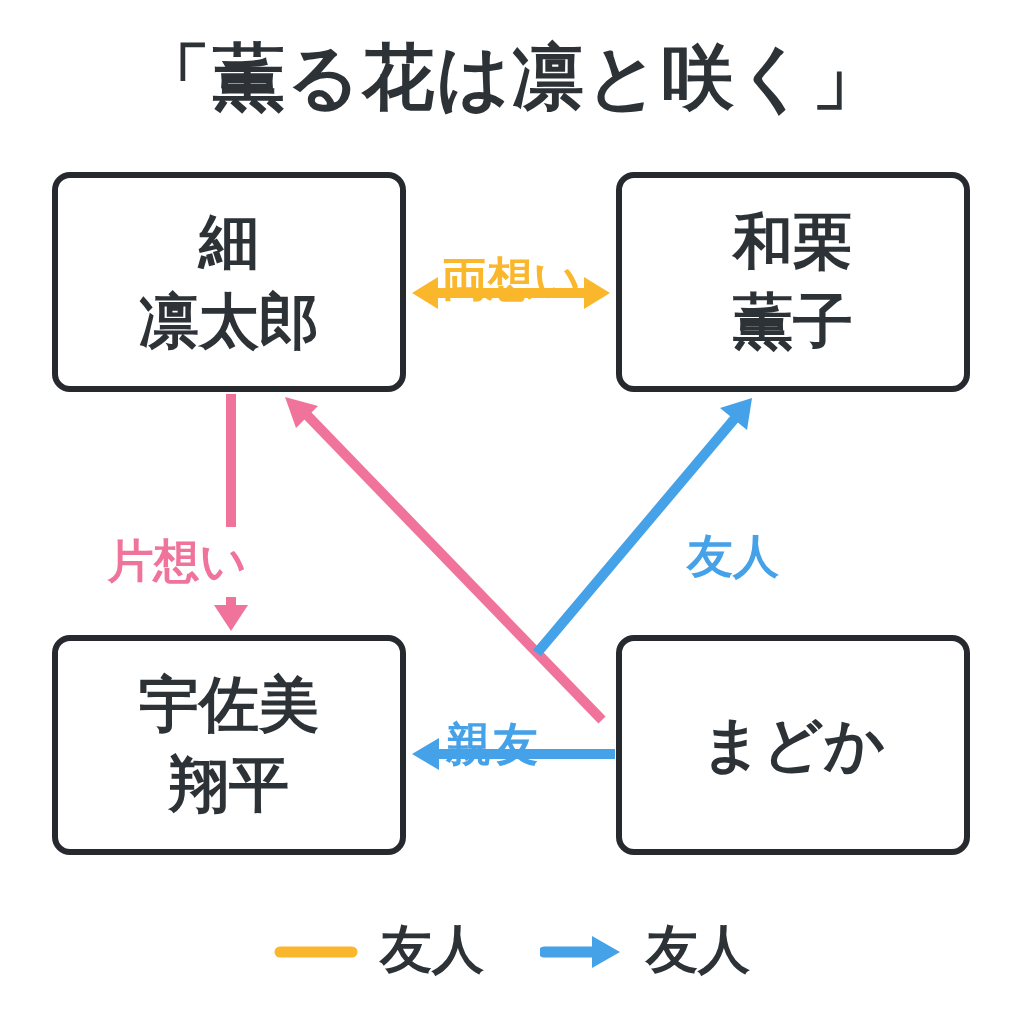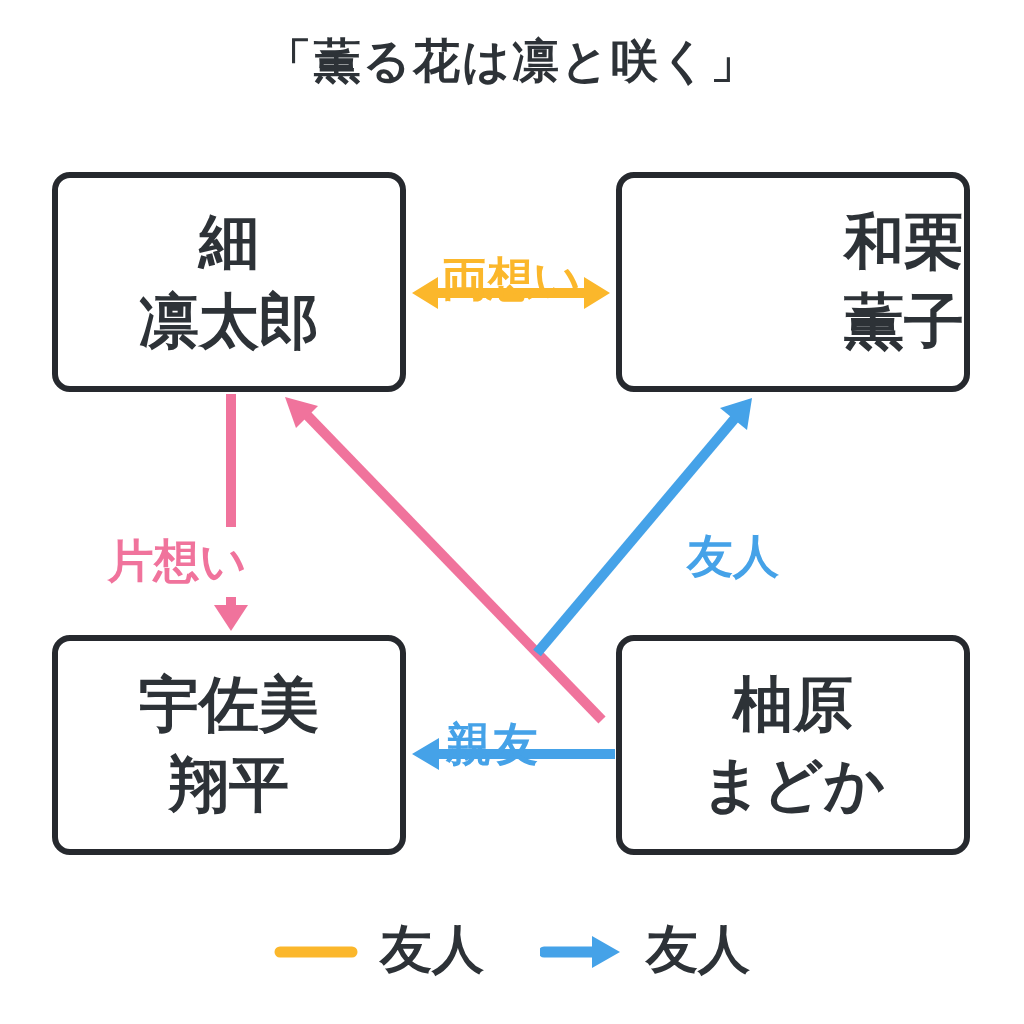--- a/index.html
+++ b/index.html
@@ -8,21 +8,21 @@
     width: 1024px;
     height: 1024px;
     background: #ffffff;
     overflow: hidden;
     font-family: "Liberation Sans", "DejaVu Sans", sans-serif;
   }
   .title {
     position: absolute;
     left: 0; right: 0; top: 30px;
     text-align: center;
-    font-size: 47px;
+    font-size: 72px;
     font-weight: bold;
     color: #2d3237;
     letter-spacing: 2px;
   }
   .char-box {
     position: absolute;
     width: 354px;
     height: 220px;
     box-sizing: border-box;
     background: #ffffff;
@@ -33,21 +33,21 @@
     align-items: center;
     justify-content: center;
     text-align: center;
     font-size: 60px;
     font-weight: bold;
     color: #2d3237;
     line-height: 1.33;
     z-index: 2;
   }
   .box-tsumugi { left: 52px;  top: 172px; }
-  .box-waguri  { left: 616px; top: 172px; align-items: flex-end; }
+  .box-waguri  { left: 616px; top: 172px; }
   .box-usami   { left: 52px;  top: 635px; }
   .box-yuzuhara{ left: 616px; top: 635px; }
 
   .arrows-svg {
     position: absolute;
     left: 0; top: 0;
     width: 1024px;
     height: 1024px;
     z-index: 1;
   }
@@ -98,21 +98,20 @@
   </div>
   <div class="char-box box-waguri">
     <div>和栗</div>
     <div>薫子</div>
   </div>
   <div class="char-box box-usami">
     <div>宇佐美</div>
     <div>翔平</div>
   </div>
   <div class="char-box box-yuzuhara">
-    <div>柚原</div>
     <div>まどか</div>
   </div>
 
   <svg class="arrows-svg" viewBox="0 0 1024 1024">
 
     <g>
       <line x1="434" y1="293" x2="588" y2="293" stroke-width="10" stroke="#fbb72b"></line>
       <polygon points="412,293 438,277 438,309" fill="#fbb72b"></polygon>
       <polygon points="610,293 584,277 584,309" fill="#fbb72b"></polygon>
     </g>

